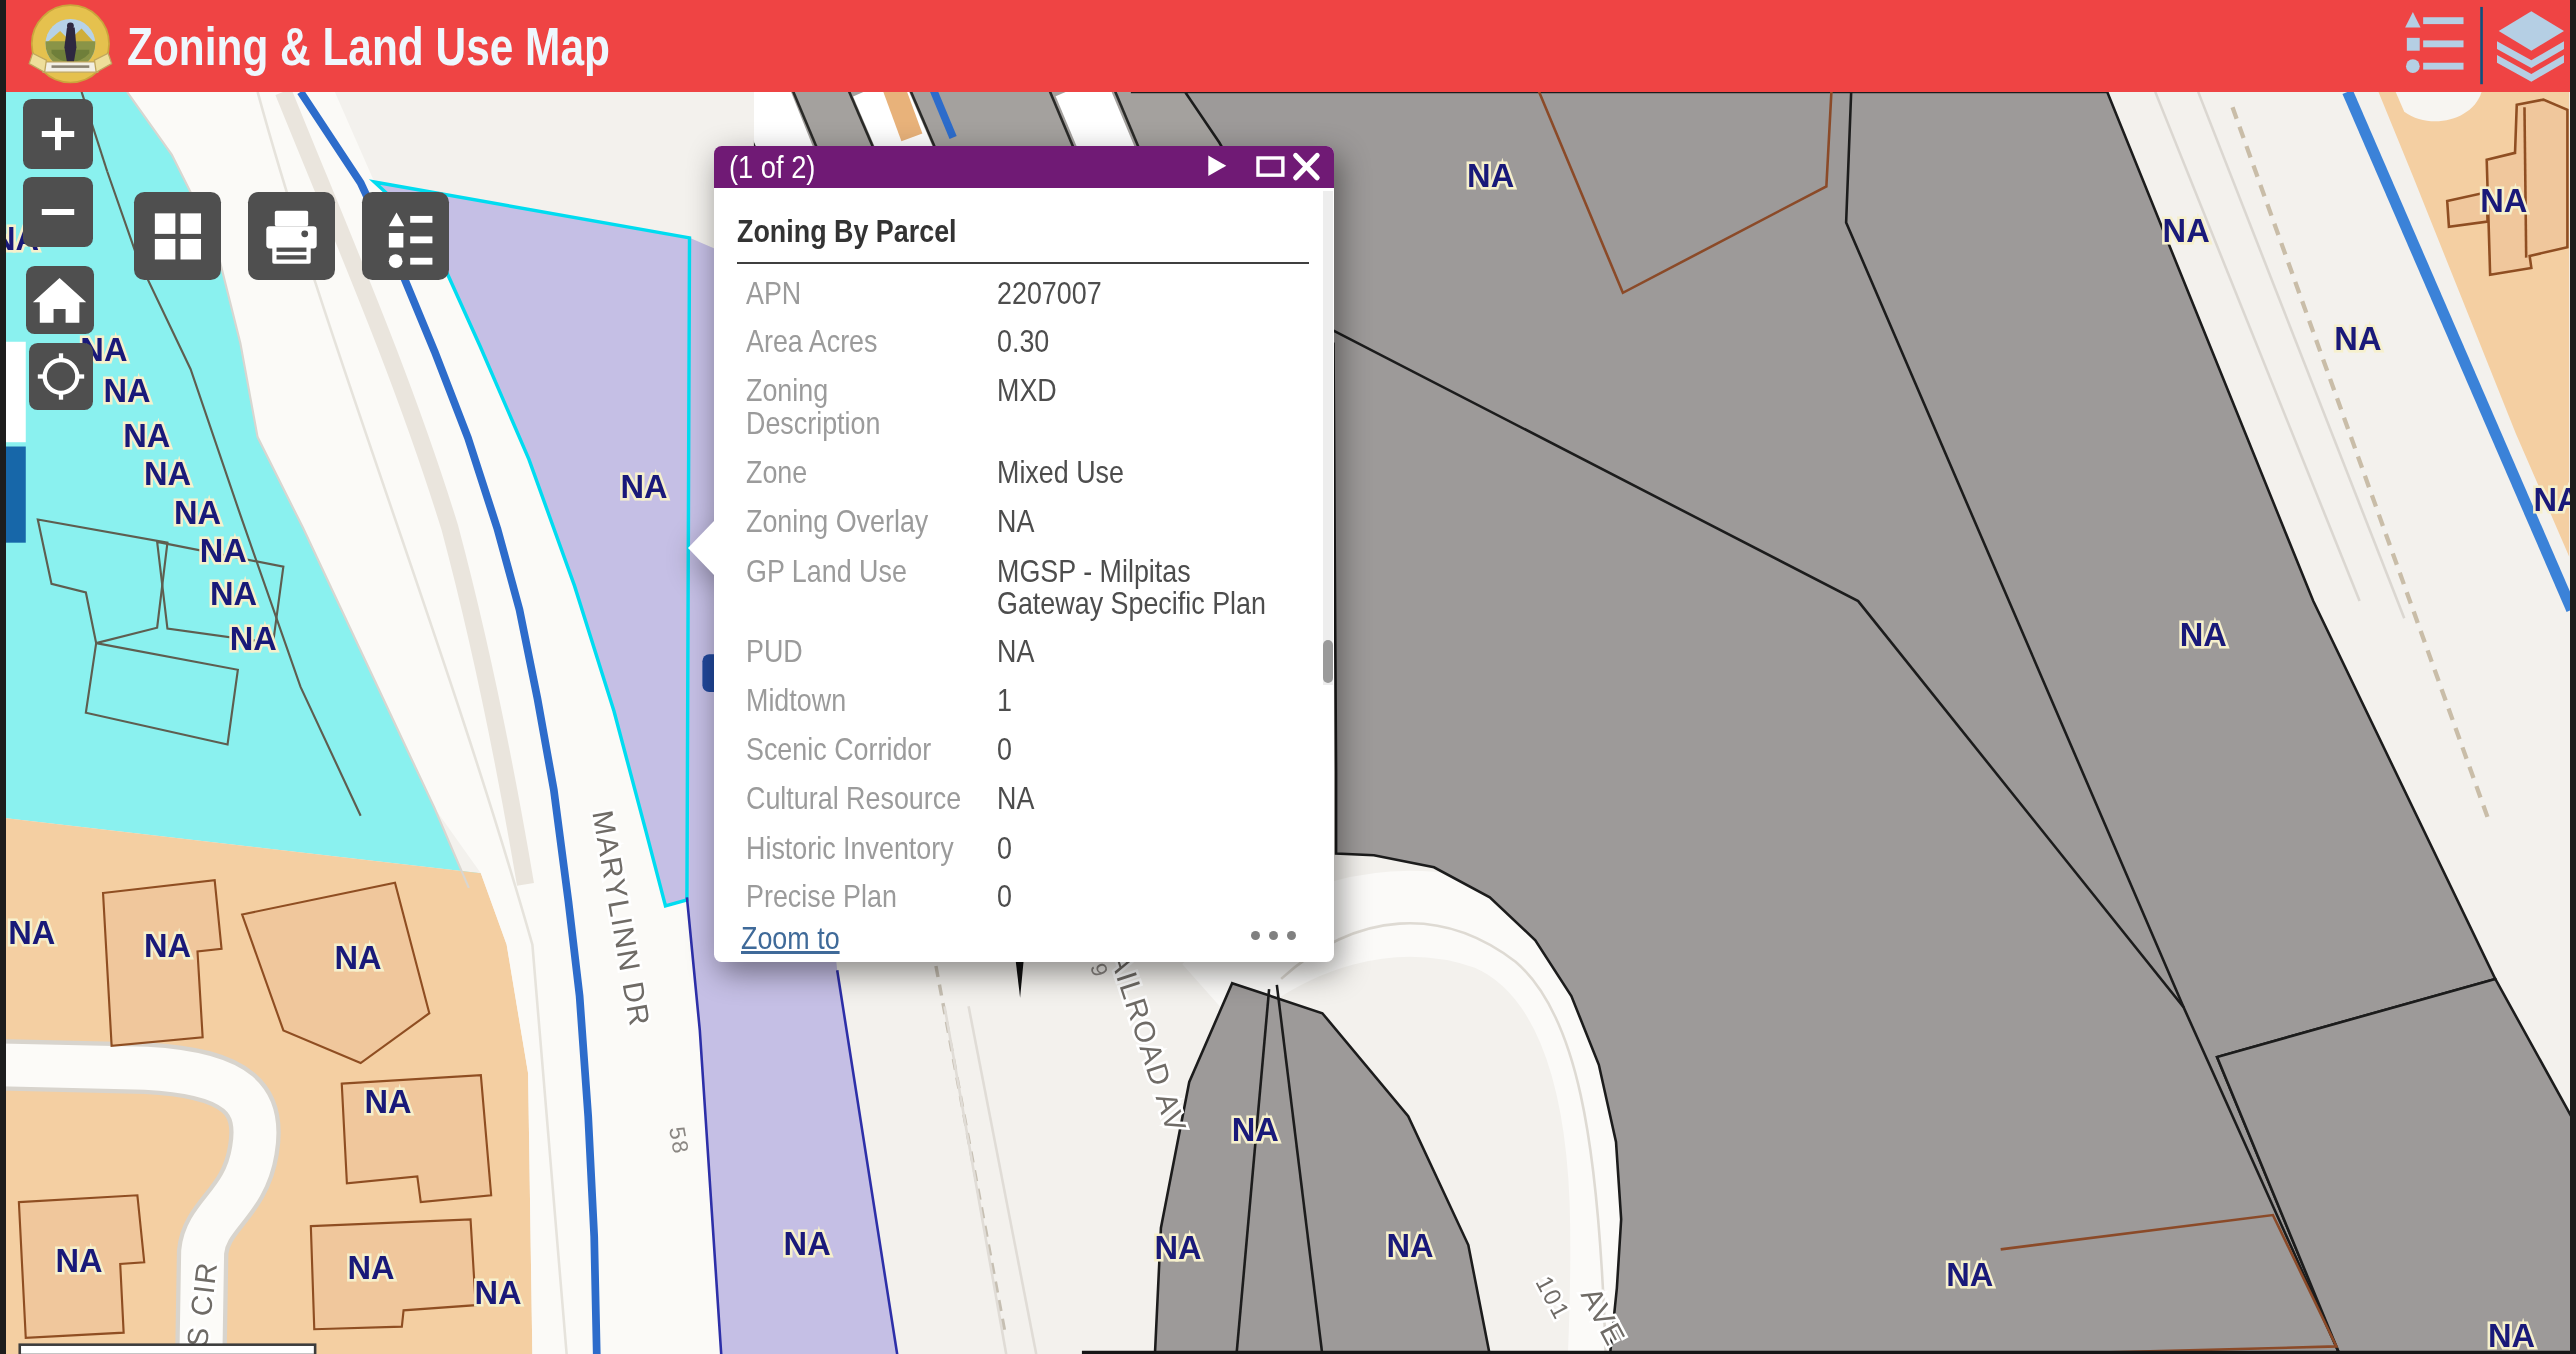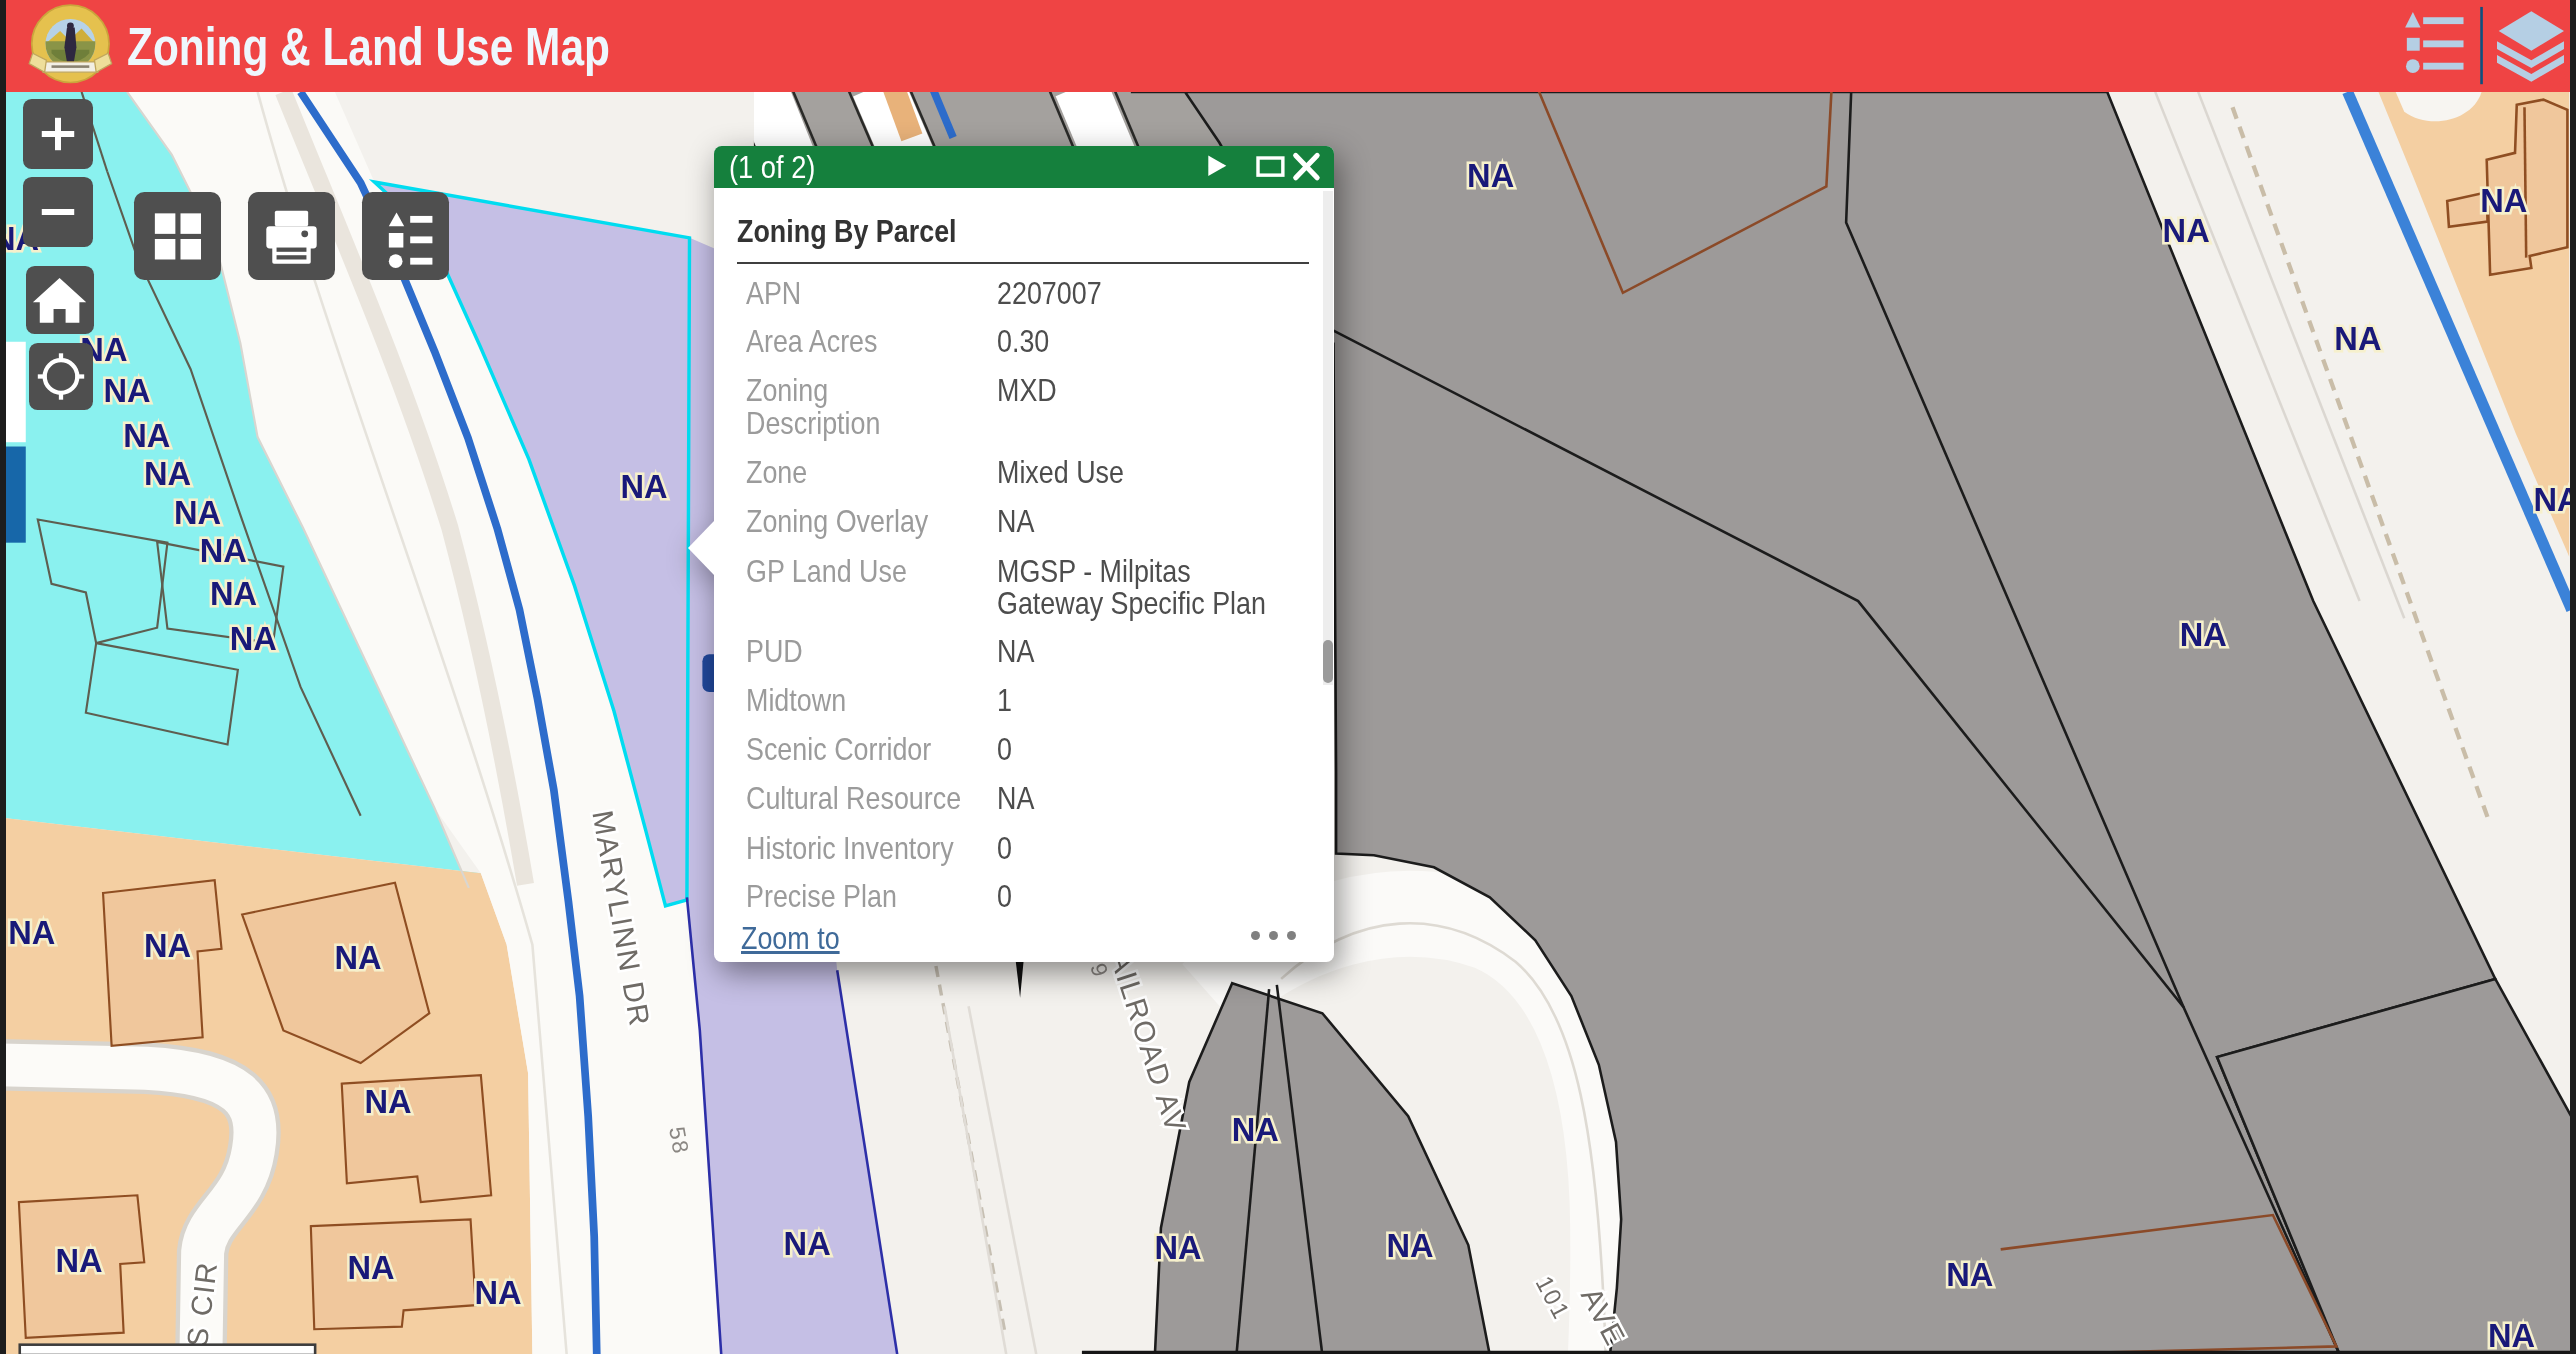--- a/index.html
+++ b/index.html
@@ -7,21 +7,21 @@
   #mapsvg{position:absolute;left:0;top:0;z-index:1;}
   #hdr{position:absolute;left:0;top:0;width:2576px;height:92px;background:#ef4444;z-index:30;}
   #hdrtitle{position:absolute;left:127px;top:0px;height:92px;line-height:94px;font-size:53px;font-weight:600;color:#eef7fd;white-space:nowrap;transform:scaleX(0.80);transform-origin:left center;}
   .darkbtn{position:absolute;background:#4f4f4f;border-radius:8.6px;z-index:20;}
   #search{position:absolute;left:129px;top:101px;width:632px;height:70px;background:#fff;border:1.7px solid #a29f98;border-radius:6px;box-sizing:border-box;z-index:18;}
   #searchtxt{position:absolute;left:24px;top:0;height:67px;line-height:69px;font-size:36px;color:#4e4e4e;white-space:nowrap;transform:scaleX(0.86);transform-origin:left center;}
   #popup{position:absolute;left:714px;top:146px;width:620px;height:816px;z-index:25;filter:drop-shadow(5.2px 10.3px 15.5px rgba(0,0,0,0.45));}
   #popbody{position:absolute;left:0;top:0;width:620px;height:816px;background:#fff;border-radius:7.7px;}
   #popscroll{position:absolute;right:0.9px;top:45px;width:10.3px;height:494px;background:#ededed;}
   #popthumb{position:absolute;right:0.9px;top:494px;width:10.3px;height:43px;background:#9a9a9a;border-radius:5.2px;}
-  #poptitle{position:absolute;left:0;top:0;width:620px;height:42px;background:#15803d;border-radius:7.7px 7.7px 0 0;}
+  #poptitle{position:absolute;left:0;top:0;width:620px;height:42px;background:#701a75;border-radius:7.7px 7.7px 0 0;}
   #poptitletxt{position:absolute;left:14.6px;top:0;height:42px;line-height:44px;color:#fff;font-size:31px;transform:scaleX(0.88);transform-origin:left center;white-space:nowrap;}
   #popptr{position:absolute;left:-26px;top:375px;width:0;height:0;border-top:27.5px solid transparent;border-bottom:27.5px solid transparent;border-right:26px solid #fff;}
   .plab{position:absolute;left:32px;width:266px;color:#9b9b9b;font-size:32px;line-height:33px;transform:scaleX(0.84);transform-origin:left top;white-space:nowrap;}
   .pval{position:absolute;left:283px;width:335px;color:#4d4d4d;font-size:32px;line-height:33px;transform:scaleX(0.84);transform-origin:left top;white-space:nowrap;}
   #popheadtxt{position:absolute;left:23px;top:194px;font-size:32px;font-weight:bold;color:#333;transform:scaleX(0.84);transform-origin:left top;white-space:nowrap;}
   #poprule{position:absolute;left:23px;top:116px;width:572px;border-top:2.6px solid #3f3f3f;}
   #zoomto{position:absolute;left:27px;top:774px;font-size:32px;color:#3f6a99;text-decoration:underline;transform:scaleX(0.84);transform-origin:left top;}
   .dot{position:absolute;width:9.4px;height:9.4px;border-radius:50%;background:#808080;top:785px;}
 </style>
 </head>

